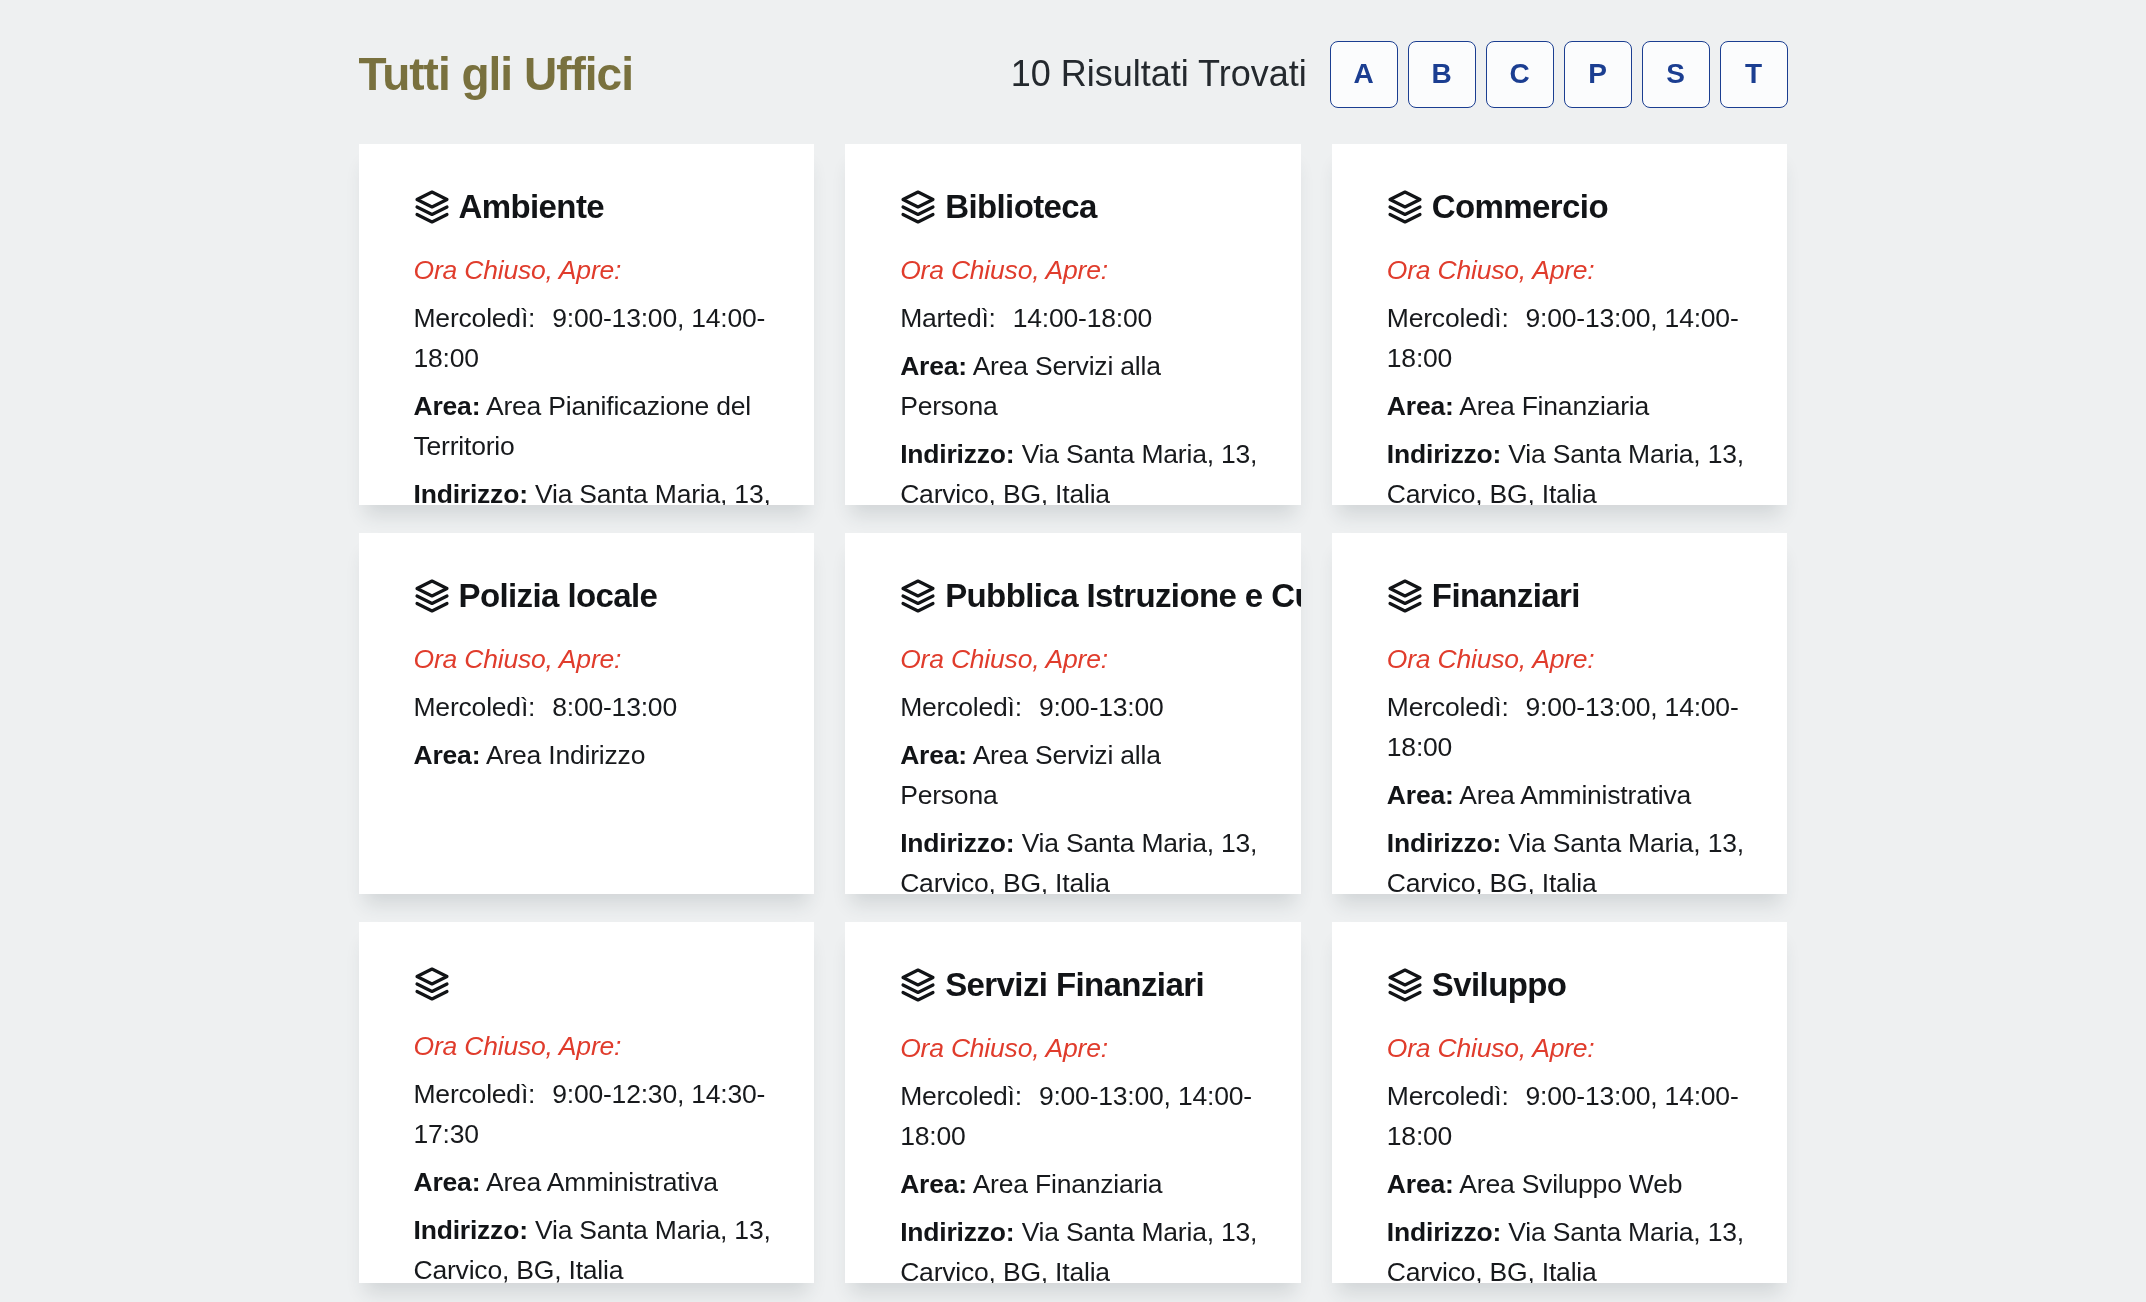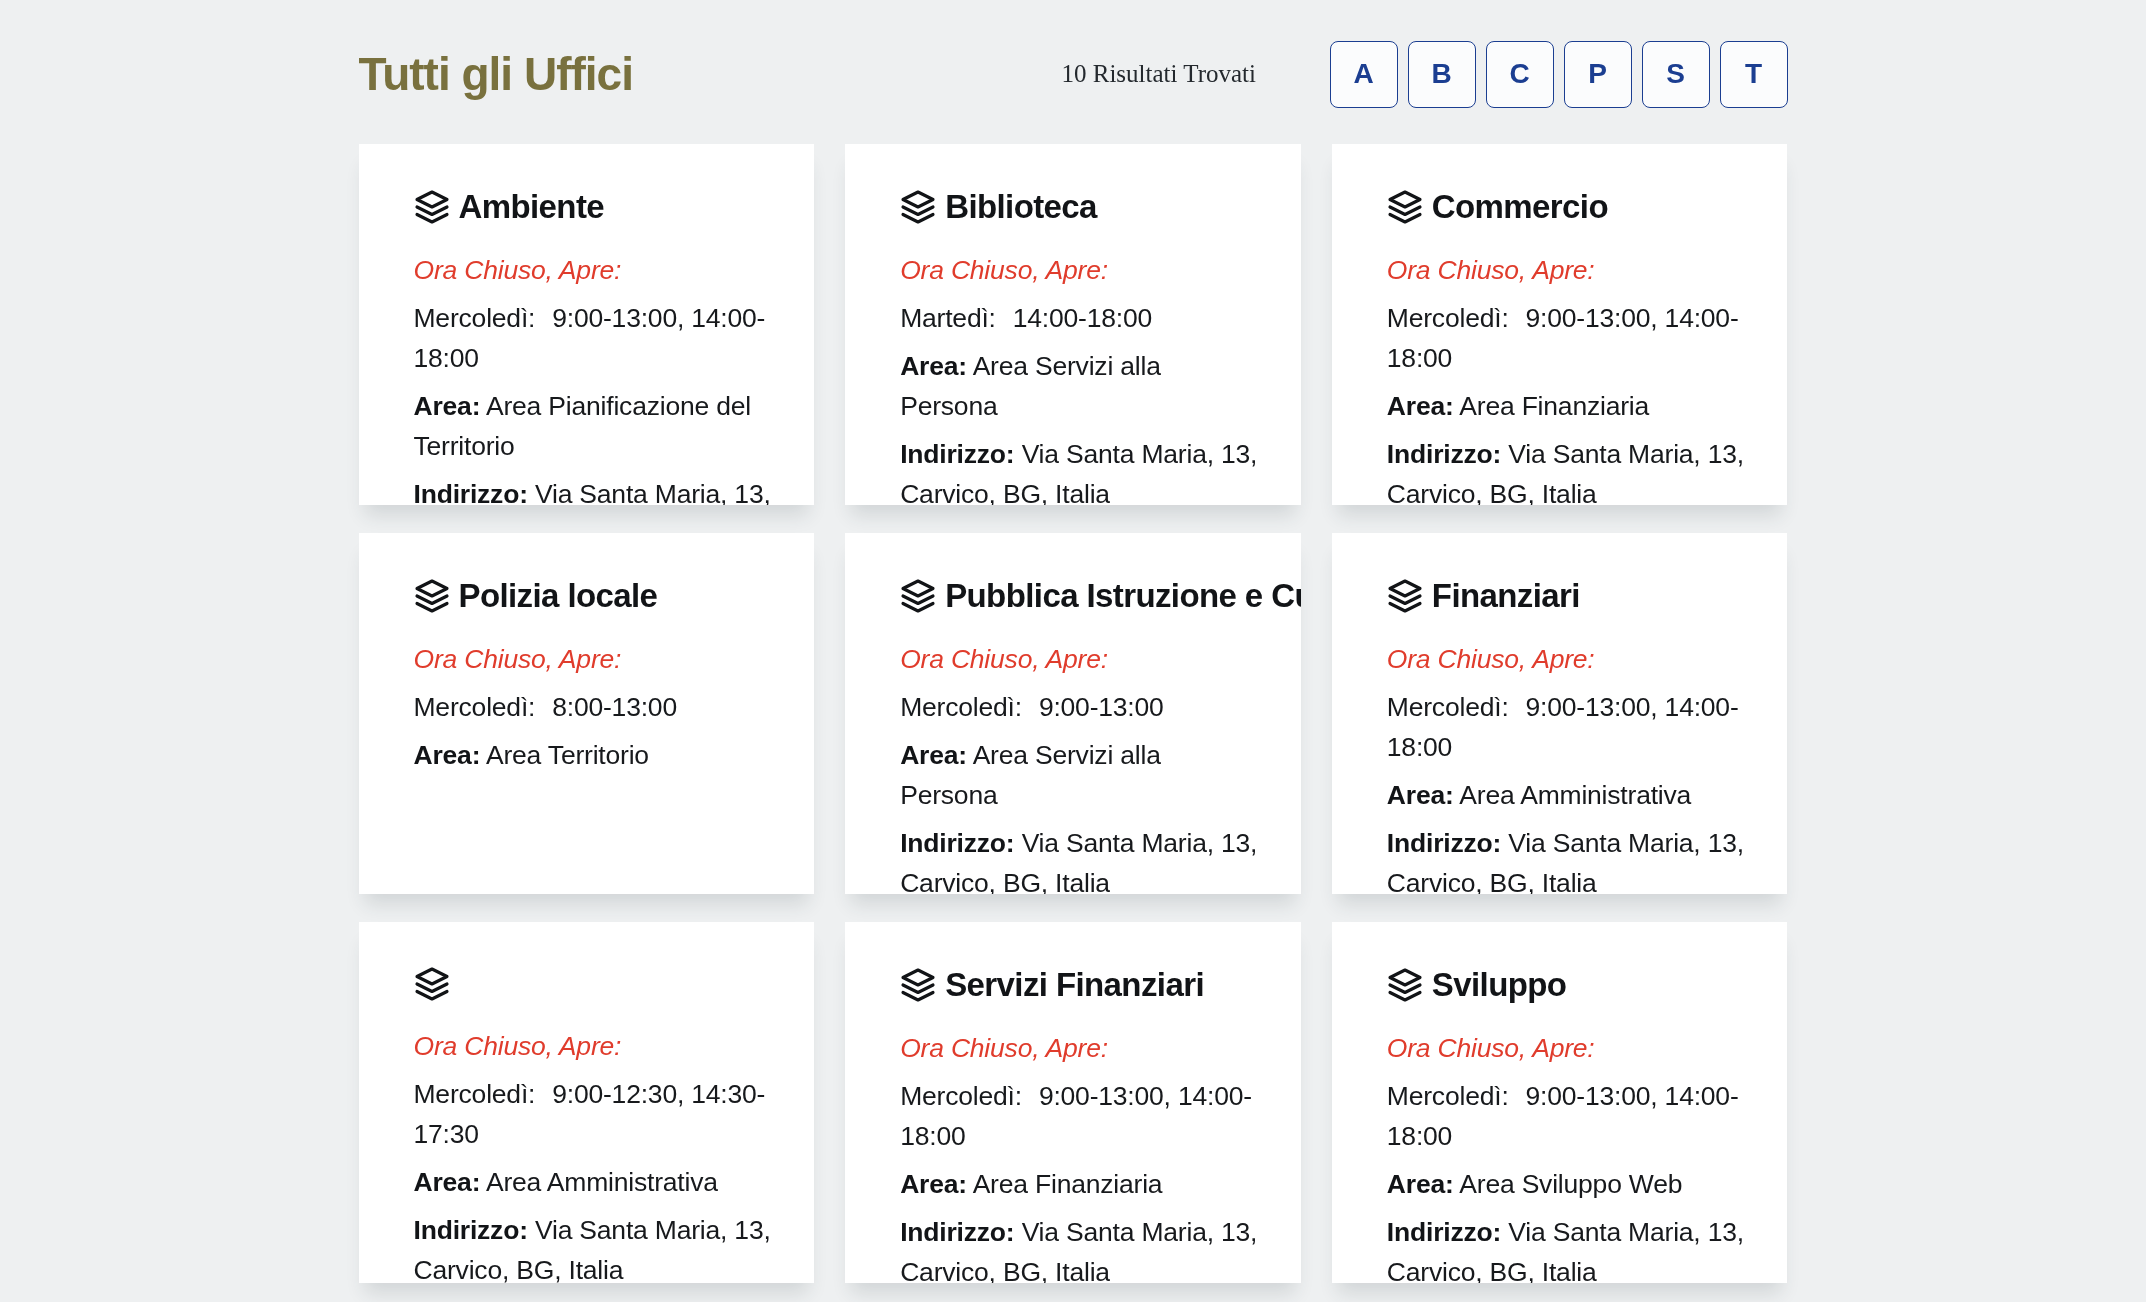--- a/index.html
+++ b/index.html
@@ -26,24 +26,23 @@
   .page-title {
     font-size: 46px;
     font-weight: 700;
     letter-spacing: -1px;
     color: #79713e;
   }
   .results {
     position: absolute;
     left: 56%;
     transform: translateX(-50%);
-    font-size: 25px;
+    font-size: 36px;
     color: #24292e;
     white-space: nowrap;
-    font-family: Liberation Serif, serif;
   }
   .letters {
     margin-left: auto;
     display: flex;
     gap: 10px;
   }
   .letter-btn {
     width: 68px; height: 67px;
     background: #fbfcfd;
     border: 1.5px solid #1b3e91;
@@ -208,21 +207,21 @@
         </svg>
       </span>
       <h2 class="office-name">Polizia locale</h2>
     </div>
     <p class="status">Ora Chiuso, Apre:</p>
     <p class="hours-row">
       <span class="day">Mercoledì:</span><span class="hours">8:00-13:00</span>
     </p>
     <p class="meta">
       <strong>Area:</strong>
-      <span>Area Territorio</span>
+      <span>Area Indirizzo</span>
     </p>
 
   </article>
 
   <article class="card">
     <div class="card-head">
       <span class="icon">
         <svg viewBox="0 0 24 24" fill="none" stroke="currentColor" stroke-width="2.1" stroke-linecap="round" stroke-linejoin="round" aria-hidden="true">
           <polygon points="12 2 2 7 12 12 22 7 12 2"></polygon>
           <polyline points="2 12 12 17 22 12"></polyline>

